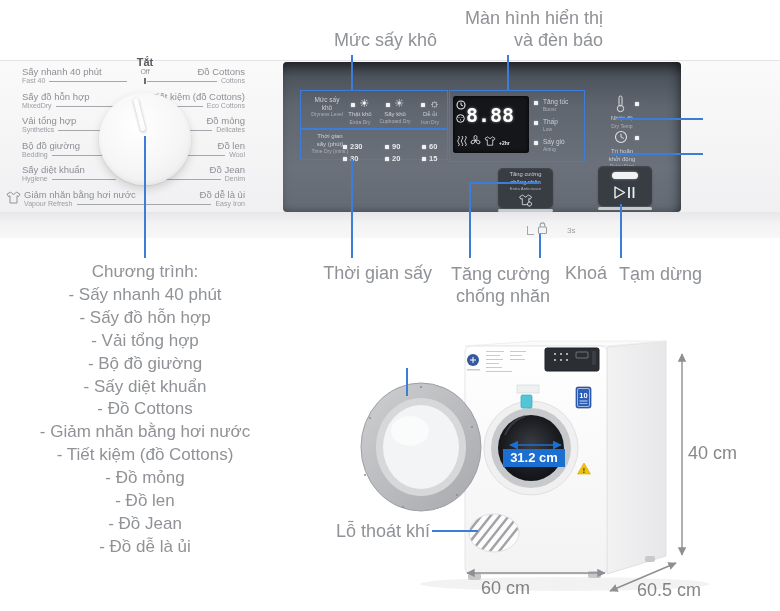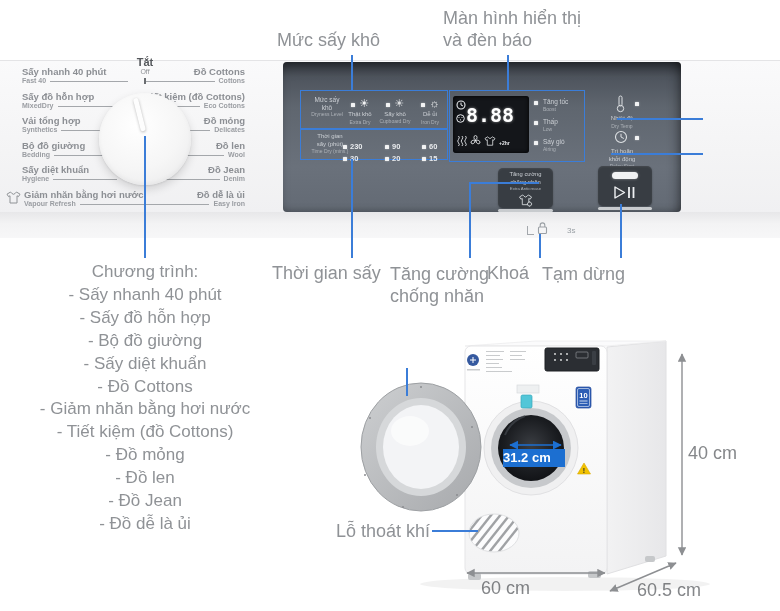--- a/index.html
+++ b/index.html
@@ -1,39 +1,39 @@
 <!DOCTYPE html>
 <html><head>
 <meta charset="utf-8">
 <style>
   html,body{margin:0;padding:0;background:#fff;}
   .canvas{position:relative;width:780px;height:611px;background:#fff;overflow:hidden;
           font-family:"Liberation Sans",sans-serif;}
   .abs{position:absolute;}
   
-  .big{font-size:18px;color:#8f9296;text-align:left;white-space:nowrap;line-height:22px;}
+  .big{font-size:18px;color:#8f9296;text-align:right;white-space:nowrap;line-height:22px;}
   .dim{font-size:18px;color:#85878a;white-space:nowrap;}
   
   .bl{background:#3b7dd8;z-index:9;}
   .bbox{border:1px solid #3b7dd8;z-index:8;}
   
   .strip{left:0;top:60px;width:780px;height:152px;background:linear-gradient(180deg,#fafafb,#f4f4f5 60%,#f0f0f2);border-top:1px solid #e4e4e6;z-index:1;}
   .substrip{left:0;top:212px;width:780px;height:26px;background:linear-gradient(180deg,#e7e7e9,#f3f3f4 45%,#f7f7f8);z-index:1;}
   
   .knob{left:99px;top:93px;width:92px;height:92px;border-radius:50%;z-index:4;
         background:radial-gradient(circle at 42% 35%,#ffffff,#f6f6f6 55%,#e9e9ea 95%);
         box-shadow:0 4px 10px rgba(0,0,0,.14),0 1px 2px rgba(0,0,0,.08),inset 0 -2px 4px rgba(0,0,0,.04);}
   .pwrap{position:absolute;inset:0;transform:rotate(-14deg);}
   .pointer{position:absolute;left:calc(50% - 2.5px);top:4px;width:5px;height:34px;border-radius:3px;background:#fdfdfd;box-shadow:0 1px 3px rgba(0,0,0,.28);}
   .offb{left:119px;top:57px;width:52px;z-index:5;text-align:center;}
   .offvi{font-size:11px;font-weight:bold;color:#55585c;line-height:11px;}
   .offen{font-size:7px;color:#8f9296;line-height:8px;}
   .tick{width:2px;height:6px;background:#6a6d71;margin:2px auto 0;}
   
-  .prog{z-index:2;font-weight:bold;}
+  .prog{z-index:2;}
   .pvi{font-size:9.5px;color:#8c8f94;line-height:11px;white-space:nowrap;}
   .pen{display:flex;align-items:center;font-size:7px;color:#9a9da2;line-height:8px;white-space:nowrap;}
   .rule{display:inline-block;height:1px;background:#a4a7ab;margin-left:4px;}
   .rrule{display:inline-block;height:1px;background:#a4a7ab;margin-right:4px;}
   .pright{text-align:right;}
   .pright .pen{justify-content:flex-end;}
   
   .dpanel{left:283px;top:62px;width:398px;height:150px;border-radius:4px;z-index:3;
     background:linear-gradient(180deg,#383d44 0%,#4e545d 10%,#5f666f 30%,#6a717b 70%,#636a74 100%);
     box-shadow:inset 0 10px 14px -8px rgba(0,0,0,.55),inset -10px 0 12px -8px rgba(0,0,0,.42),inset 0 -6px 8px -6px rgba(0,0,0,.3);}
@@ -46,21 +46,21 @@
   .digits{position:absolute;left:13px;top:7px;font-family:"DejaVu Sans Mono",monospace;font-weight:bold;font-size:20px;color:#fff;letter-spacing:0;text-shadow:0 0 3px rgba(255,255,255,.55);}
   .p2hr{position:absolute;left:46px;top:44px;font-size:5px;font-weight:bold;color:#e9ebee;}
   .btn{position:absolute;background:#383d43;border-radius:5px;box-shadow:inset 0 1px 2px rgba(255,255,255,.07),0 1px 2px rgba(0,0,0,.3);}
   .btnbar{position:absolute;height:3px;background:#c8cbce;border-radius:1.5px;z-index:4;}
   .pill{position:absolute;left:calc(50% - 13px);top:6px;width:26px;height:6.5px;border-radius:3.5px;background:#f2f3f4;box-shadow:0 0 3px rgba(255,255,255,.4);}
   
   .lbracket{width:6px;height:8px;border-left:1.5px solid #a3a7ac;border-bottom:1.5px solid #a3a7ac;}
   .locktext{font-size:8px;color:#9aa0a5;margin-left:16px;}
   
   .proglist{left:5px;top:261px;width:280px;text-align:center;font-size:17px;line-height:22.9px;color:#8f9296;z-index:6;}
-  .badge{left:503px;top:449px;width:62px;height:18px;background:#1c6fd1;color:#fff;font-size:13px;font-weight:bold;text-align:left;line-height:18px;z-index:7;}
+  .badge{left:503px;top:449px;width:62px;height:18px;background:#1c6fd1;color:#fff;font-size:13px;font-weight:bold;text-align:center;line-height:18px;z-index:7;}
 </style>
 </head>
 <body>
 
 <div class="canvas">
 
   <div class="abs big" style="left:277px;top:29px;width:160px">Mức sấy khô</div>
   <div class="abs big" style="left:443px;top:7px;width:160px">
     <div>Màn hình hiển thị</div>
     <div>và đèn báo</div>
@@ -345,20 +345,21 @@
   </div>
   <div class="abs big" style="left:487px;top:262px;width:120px">Khoá</div>
   <div class="abs big" style="left:542px;top:263px;width:160px">
     <div>Tạm dừng</div>
   </div>
 
   <div class="abs proglist">
     <div>Chương trình:</div>
     <div>- Sấy nhanh 40 phút</div>
     <div>- Sấy đồ hỗn hợp</div>
+    <div>- Vải tổng hợp</div>
     <div>- Bộ đồ giường</div>
     <div>- Sấy diệt khuẩn</div>
     <div>- Đồ Cottons</div>
     <div>- Giảm nhăn bằng hơi nước</div>
     <div>- Tiết kiệm (đồ Cottons)</div>
     <div>- Đồ mỏng</div>
     <div>- Đồ len</div>
     <div>- Đồ Jean</div>
     <div>- Đồ dễ là ủi</div>
   </div>

